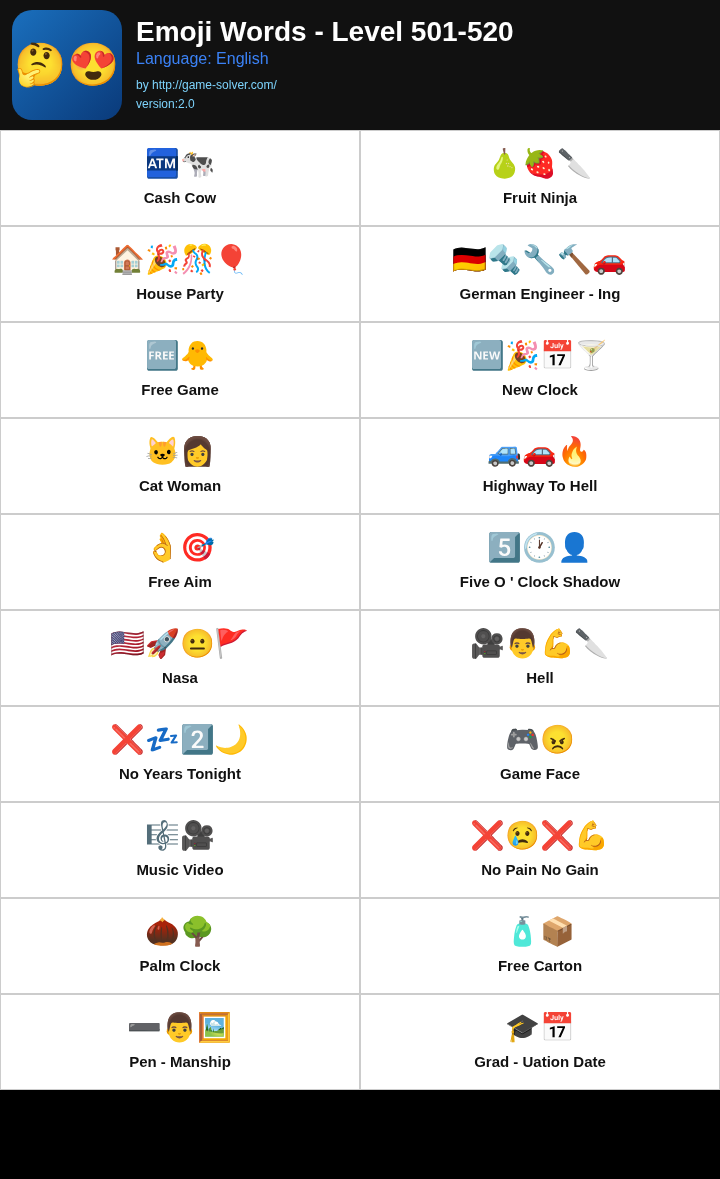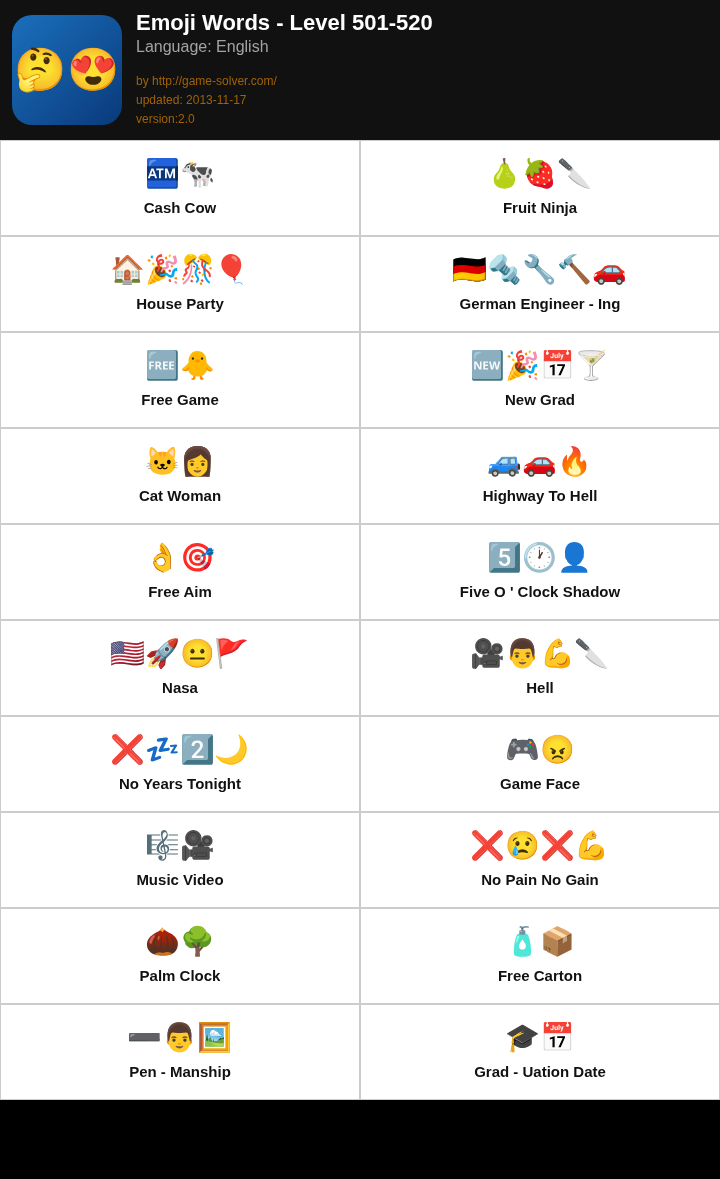--- a/index.html
+++ b/index.html
@@ -36,35 +36,35 @@
       text-align: center;
       line-height: 1;
     }
 
     .header-text {
       color: white;
       flex: 1;
     }
 
     .header-text h1 {
-      font-size: 22px;
+      font-size: 28px;
       font-weight: bold;
       color: white;
     }
 
     .header-text .lang {
       font-size: 16px;
-      color: #a3a3a3;
+      color: #3b82f6;
       margin-top: 2px;
     }
 
     .header-text .meta {
       font-size: 12px;
-      color: #a16207;
-      margin-top: 16px;
+      color: #7dd3fc;
+      margin-top: 8px;
       line-height: 1.6;
     }
 
     .grid {
       display: grid;
       grid-template-columns: 1fr 1fr;
       background: #fff;
     }
 
     .cell {
@@ -103,21 +103,20 @@
 
 <div class="header">
   <div class="app-icon">
     <div class="app-icon-inner">🤔😍</div>
   </div>
   <div class="header-text">
     <h1>Emoji Words - Level 501-520</h1>
     <div class="lang">Language: English</div>
     <div class="meta">
       <div>by http://game-solver.com/</div>
-      <div>updated: 2013-11-17</div>
       <div>version:2.0</div>
     </div>
   </div>
 </div>
 
 <div class="grid" id="grid-container">
 <div class="cell">
       <div class="emojis">🏧🐄</div>
       <div class="label">Cash Cow</div>
     </div>
@@ -132,21 +131,21 @@
     <div class="cell">
       <div class="emojis">🇩🇪🔩🔧🔨🚗</div>
       <div class="label">German Engineer - Ing</div>
     </div>
     <div class="cell">
       <div class="emojis">🆓🐥</div>
       <div class="label">Free Game</div>
     </div>
     <div class="cell">
       <div class="emojis">🆕🎉📅🍸</div>
-      <div class="label">New Grad</div>
+      <div class="label">New Clock</div>
     </div>
     <div class="cell">
       <div class="emojis">🐱👩</div>
       <div class="label">Cat Woman</div>
     </div>
     <div class="cell">
       <div class="emojis">🚙🚗🔥</div>
       <div class="label">Highway To Hell</div>
     </div>
     <div class="cell">

